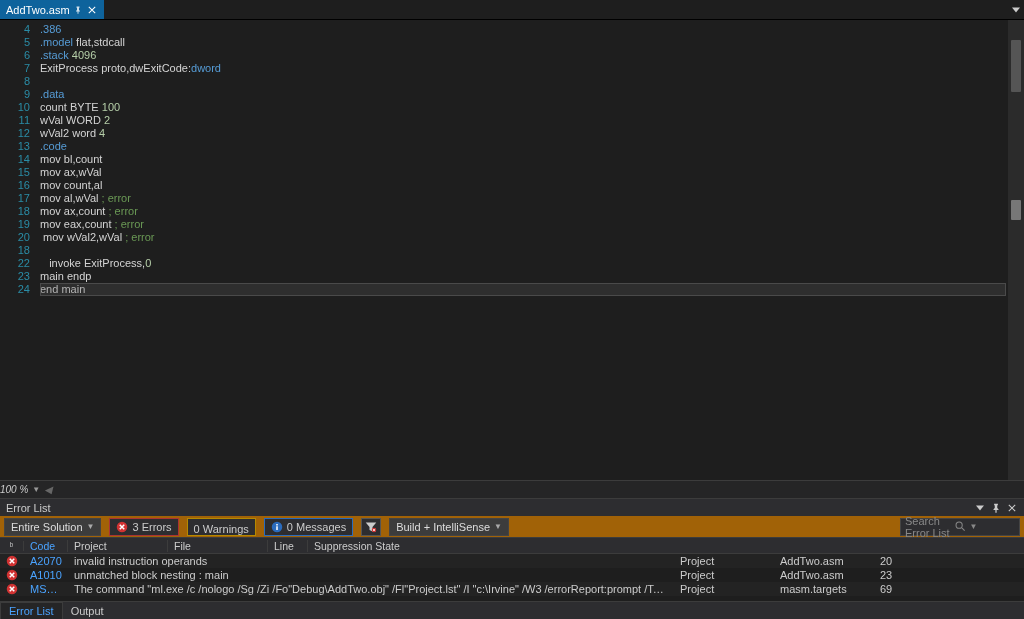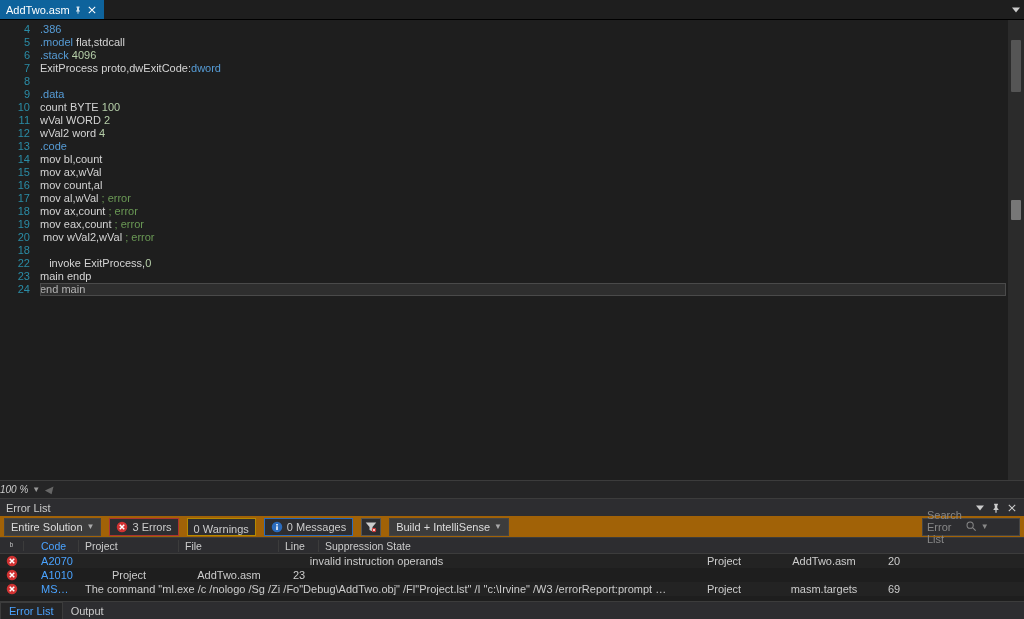--- a/index.html
+++ b/index.html
@@ -29,30 +29,30 @@
   .errorlist-header .wicon { width:12px; height:12px; margin-left:4px; display:flex; align-items:center; justify-content:center;}
   .toolbar { height:22px; background:#a16207; display:flex; align-items:center; padding:0 4px; gap:8px; border-bottom:1px solid #3c3c3c;}
   .combo { background:#3c3c3c; height:18px; padding:0 6px; display:flex; align-items:center; gap:4px; color:#ddd; font-size:11px; border:1px solid #444;}
   .combo .caret { font-size:8px; color:#aaa;}
   .pill { height:18px; border:1px solid #555; padding:0 6px; display:flex; align-items:center; gap:4px; background:#2d2d30; font-size:11px;}
   .pill.err { border-color:#a33; }
   .pill.warn{ border-color:#b58900;flex-direction:column; }
   .pill.msg { border-color:#2a6bbd; }
   .pill svg{ width:12px; height:12px; }
   .filtericon { width:20px; height:18px; border:1px solid #555; background:#2d2d30; display:flex; align-items:center; justify-content:center;}
-  .toolbar .search { margin-left:auto; width:98px; height:18px; background:#2d2d30; border:1px solid #444; display:flex; align-items:center; padding:0 4px; gap:4px; color:#888;}
+  .toolbar .search { margin-left:auto; width:120px; height:18px; background:#2d2d30; border:1px solid #444; display:flex; align-items:center; padding:0 4px; gap:4px; color:#888;}
   .toolbar .search span{ flex:1;}
   .gridhead { height:16px; background:#2d2d30; display:flex; align-items:center; font-size:10.5px; border-bottom:1px solid #3c3c3c;}
   .gridhead div { padding:0 6px; border-right:1px solid #3c3c3c; overflow:hidden; text-overflow:ellipsis; white-space:nowrap;}
   .gridbody { background:#1e1e1e; }
   .row { height:14px; display:flex; align-items:center; font-size:11px; color:#ccc;}
   .row:nth-child(odd){ background:#232323;}
-  .row .cell{ padding:0 6px; overflow:hidden; text-overflow:ellipsis; white-space:nowrap;text-align:center;}
+  .row .cell{ padding:0 6px; overflow:hidden; text-overflow:ellipsis; white-space:nowrap;}
   .c-icon{ width:24px; display:flex; align-items:center; justify-content:center;}
-  .c-code{ width:44px; color:#4aa3ff;margin-left:11px;}
+  .c-code{ width:44px; color:#4aa3ff;}
   .c-desc{ flex:1;}
   .c-proj{ width:100px;}
   .c-file{ width:100px;}
   .c-line{ width:40px;}
   .c-sup { width:110px;}
   .err-icon{ width:12px; height:12px; }
   .bottomtabs { position:absolute; bottom:0; left:0; right:0; height:18px; background:#2d2d30; display:flex; align-items:center; border-top:1px solid #3c3c3c;}
   .bottomtabs .btab { padding:2px 8px; font-size:11px; color:#ccc;}
   .bottomtabs .btab.active { color:#4aa3ff; border:1px solid #3c3c3c; border-bottom:none; background:#252526; margin-top:-1px;}
   .gridfill{ height:30px; background:#1e1e1e;}
@@ -222,20 +222,21 @@
       <div class="cell c-sup"></div>
     </div>
     <div class="row">
       <div class="cell c-icon">
         <svg class="err-icon" viewBox="0 0 16 16">
           <circle cx="8" cy="8" r="7" fill="#d13232"></circle>
           <path stroke="#fff" stroke-width="2" d="M5 5l6 6M11 5l-6 6"></path>
         </svg>
       </div>
       <div class="cell c-code">A1010</div>
+      <div class="cell c-desc">unmatched block nesting : main</div>
       <div class="cell c-proj">Project</div>
       <div class="cell c-file">AddTwo.asm</div>
       <div class="cell c-line">23</div>
       <div class="cell c-sup"></div>
     </div>
     <div class="row">
       <div class="cell c-icon">
         <svg class="err-icon" viewBox="0 0 16 16">
           <circle cx="8" cy="8" r="7" fill="#d13232"></circle>
           <path stroke="#fff" stroke-width="2" d="M5 5l6 6M11 5l-6 6"></path>

